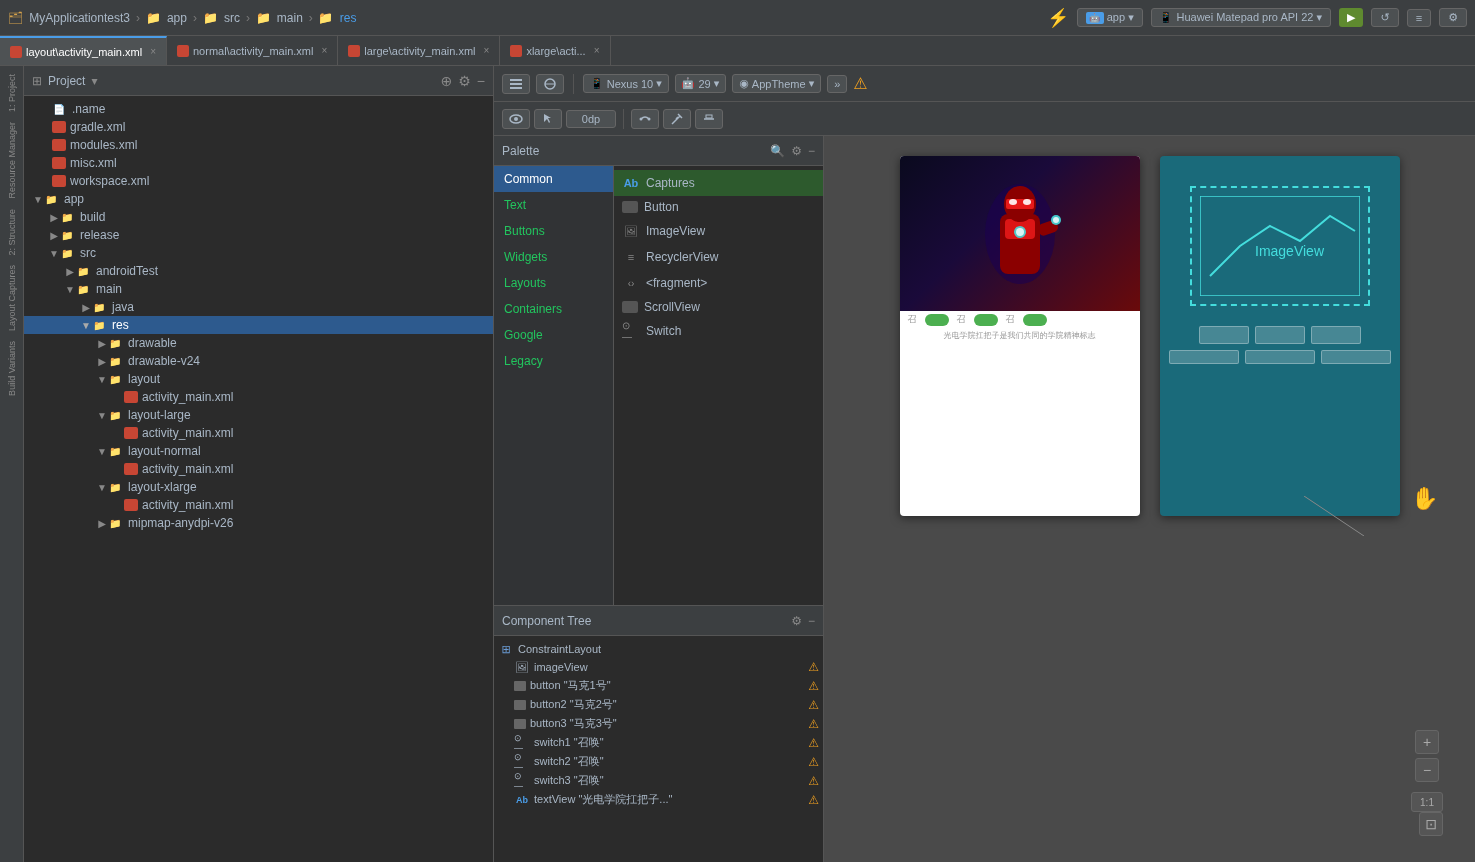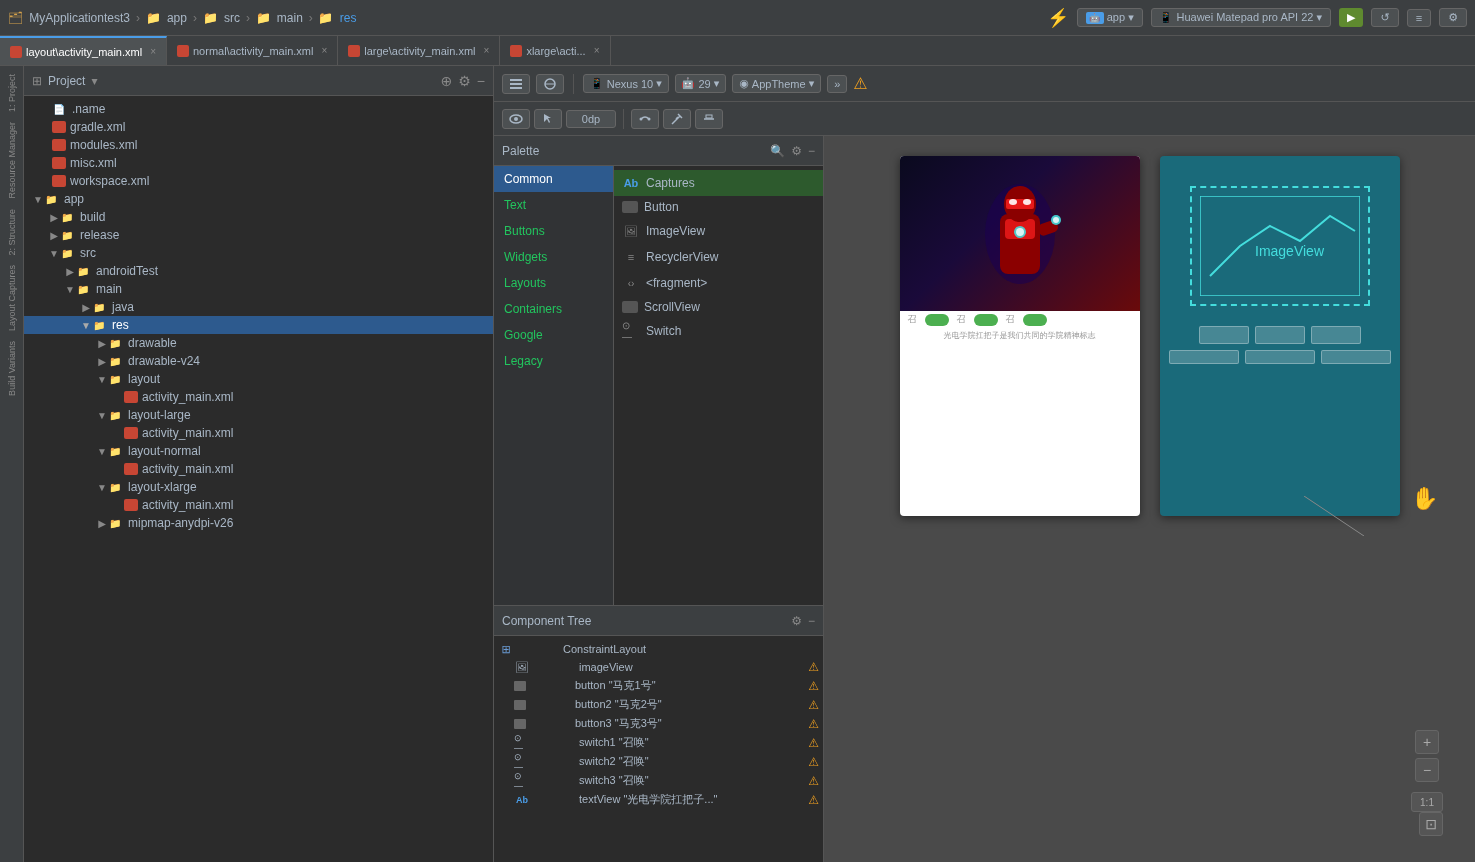--- a/index.html
+++ b/index.html
@@ -61,21 +61,21 @@
     #palette-items { flex: 1; overflow-y: auto; padding: 4px 0; }
     .palette-item { display: flex; align-items: center; gap: 6px; padding: 4px 8px; cursor: pointer; font-size: 12px; }
     .pi-icon { width: 18px; height: 18px; display: flex; align-items: center; justify-content: center; font-size: 11px; color: #888; }
     .pi-label { color: #a9b7c6; }
     #ct-header { height: 30px; background: #3c3f41; border-bottom: 1px solid #555; display: flex; align-items: center; padding: 0 8px; gap: 6px; }
     #ct-header .tools { margin-left: auto; display: flex; gap: 6px; }
     #ct-header .tools span { color: #888; cursor: pointer; }
     #ct-body { flex: 1; overflow-y: auto; padding: 4px 0; }
     .ct-item { display: flex; align-items: center; padding: 2px 4px; cursor: pointer; gap: 4px; font-size: 11px; }
     .ct-item .ct-icon { width: 16px; height: 14px; display: flex; align-items: center; justify-content: center; }
-    .ct-item .ct-label { color: #a9b7c6; flex: 1; overflow: hidden; text-overflow: ellipsis; white-space: nowrap; margin-left: 45px; }
+    .ct-item .ct-label { color: #a9b7c6; flex: 1; overflow: hidden; text-overflow: ellipsis; white-space: nowrap; }
     .ct-item .ct-warn { color: #f0a020; font-size: 12px; }
 
     
     #design-canvas { flex: 1; background: #4a4a4a; display: flex; align-items: flex-start; justify-content: center; padding: 20px; gap: 20px; overflow: auto; position: relative; }
     .device-frame { background: white; border-radius: 4px; box-shadow: 0 2px 10px rgba(0,0,0,0.5); overflow: hidden; }
     .device-frame.normal { width: 240px; height: 360px; }
 
     
     #left-panels { width: 330px; display: flex; flex-direction: column; border-right: 1px solid #555; }
     #palette-section { height: 470px; display: flex; flex-direction: column; border-bottom: 1px solid #555; }

